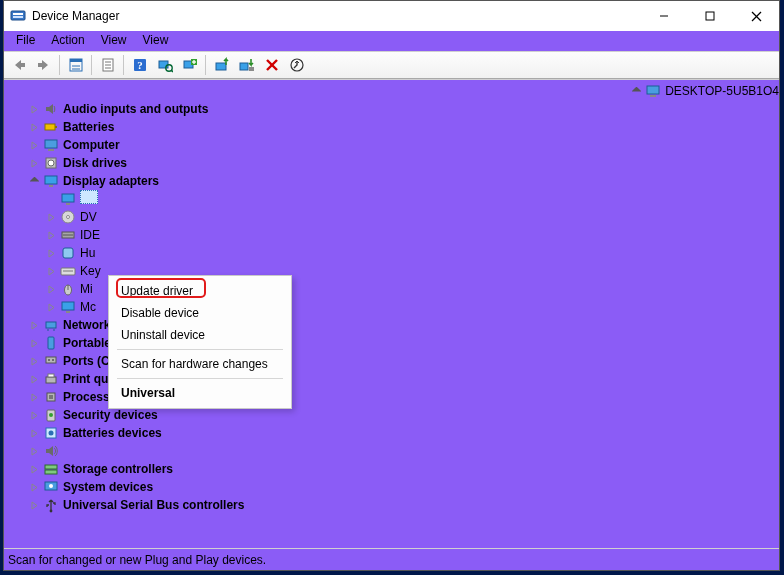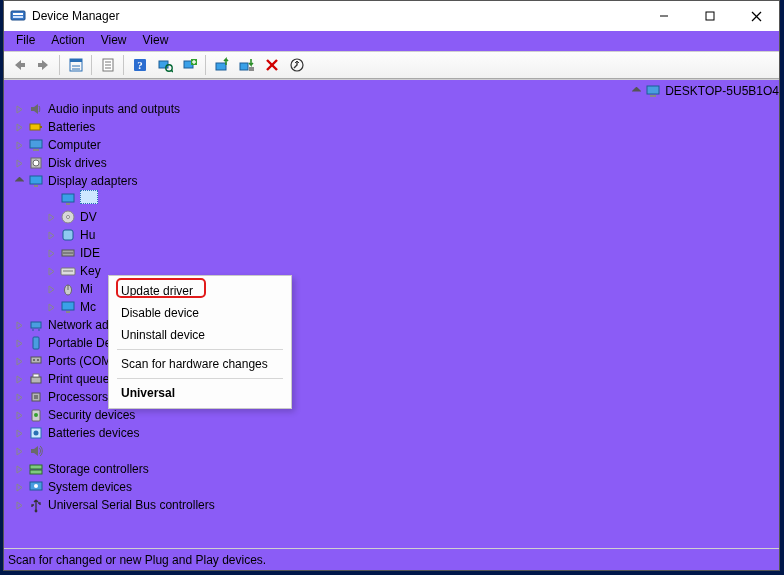--- a/index.html
+++ b/index.html
@@ -93,21 +93,21 @@
     flex: 0 0 auto;
   }
   .expander svg { width:9px; height:9px; }
   .node-icon {
     width:16px; height:16px;
     margin-right: 4px;
     flex: 0 0 auto;
   }
   .node-label { font-size:12px; }
   .lvl0{ padding-left: 4px; justify-content: flex-end; }
-  .lvl1{ padding-left: 8px; }
+  .lvl1{ padding-left: 23px; font-weight: bold; }
   .lvl2{ padding-left: 40px; }
   .selected-item {
     display:inline-block;
     width: 18px; height: 14px;
     background: #cde8ff;
     border: 1px dotted #2a6fb5;
   }
   
   .context-menu {
     position: absolute;
@@ -360,35 +360,35 @@
             </svg></span>
           <span class="node-label">DV</span>
         </div>
         <div class="node lvl2">
           <span class="expander">
             <svg viewBox="0 0 9 9">
               <path d="M2 1 L7 4.5 L2 8 Z" fill="none" stroke="#888"></path>
             </svg>
           </span>
           <span class="node-icon"><svg viewBox="0 0 16 16">
-              <rect x="3" y="3" width="10" height="10" rx="2" fill="#8ec9f0" stroke="#1d5d96"></rect>
-            </svg></span>
-          <span class="node-label">Hu</span>
-        </div>
-        <div class="node lvl2">
-          <span class="expander">
-            <svg viewBox="0 0 9 9">
-              <path d="M2 1 L7 4.5 L2 8 Z" fill="none" stroke="#888"></path>
-            </svg>
-          </span>
-          <span class="node-icon"><svg viewBox="0 0 16 16">
               <rect x="2" y="5" width="12" height="6" fill="#a7a7a7" stroke="#555"></rect>
               <line x1="3" y1="8" x2="13" y2="8" stroke="#555"></line>
             </svg></span>
           <span class="node-label">IDE</span>
+        </div>
+        <div class="node lvl2">
+          <span class="expander">
+            <svg viewBox="0 0 9 9">
+              <path d="M2 1 L7 4.5 L2 8 Z" fill="none" stroke="#888"></path>
+            </svg>
+          </span>
+          <span class="node-icon"><svg viewBox="0 0 16 16">
+              <rect x="3" y="3" width="10" height="10" rx="2" fill="#8ec9f0" stroke="#1d5d96"></rect>
+            </svg></span>
+          <span class="node-label">Hu</span>
         </div>
         <div class="node lvl2">
           <span class="expander">
             <svg viewBox="0 0 9 9">
               <path d="M2 1 L7 4.5 L2 8 Z" fill="none" stroke="#888"></path>
             </svg>
           </span>
           <span class="node-icon"><svg viewBox="0 0 16 16">
               <rect x="1" y="5" width="14" height="7" rx="1" fill="#ddd" stroke="#777"></rect>
               <line x1="3" y1="8" x2="13" y2="8" stroke="#777"></line>

